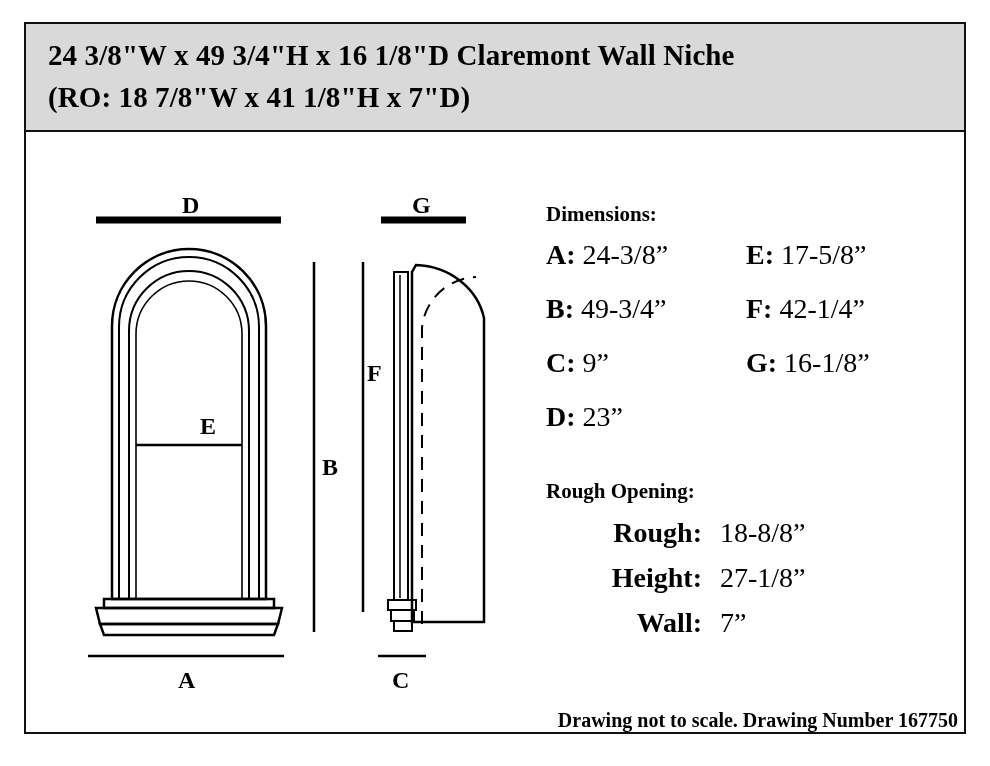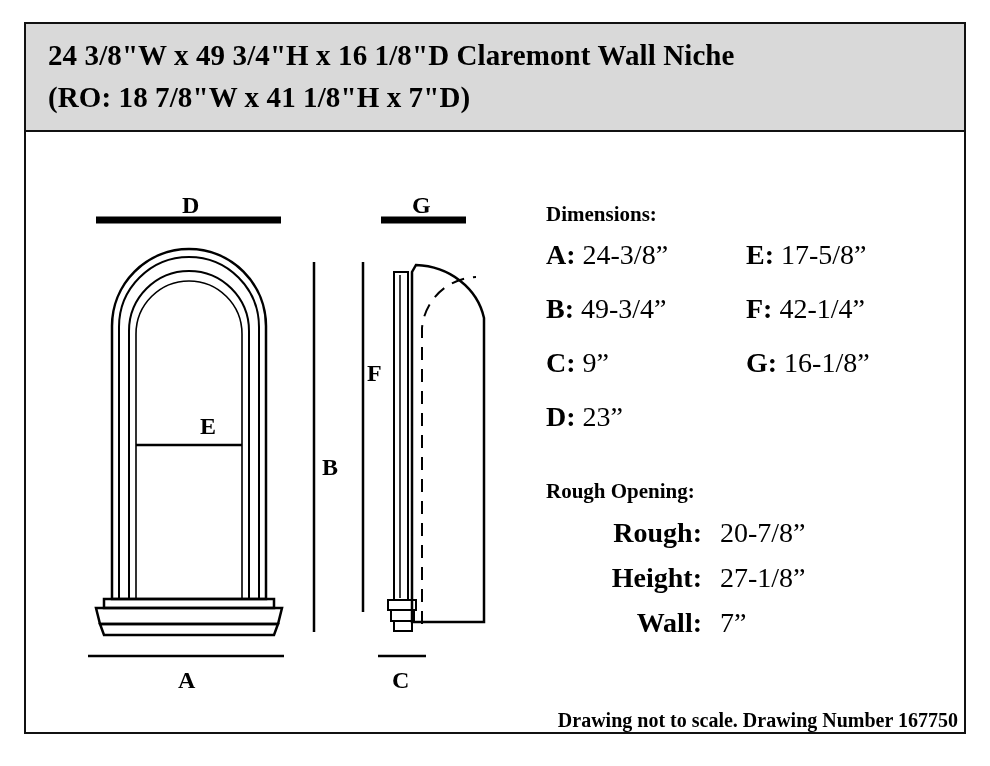--- a/index.html
+++ b/index.html
@@ -218,21 +218,21 @@
         <div class="dim-cell">
           <b></b>
           <span class="dim-val"></span>
         </div>
       </div>
 
       <div id="ro-block">
         <div class="spec-heading">Rough Opening:</div>
         <div class="ro-row">
           <span class="ro-label">Rough:</span>
-          <span class="ro-value">20-7/8”</span>
+          <span class="ro-value">18-8/8”</span>
         </div>
         <div class="ro-row">
           <span class="ro-label">Height:</span>
           <span class="ro-value">27-1/8”</span>
         </div>
         <div class="ro-row">
           <span class="ro-label">Wall:</span>
           <span class="ro-value">7”</span>
         </div>
       </div>

